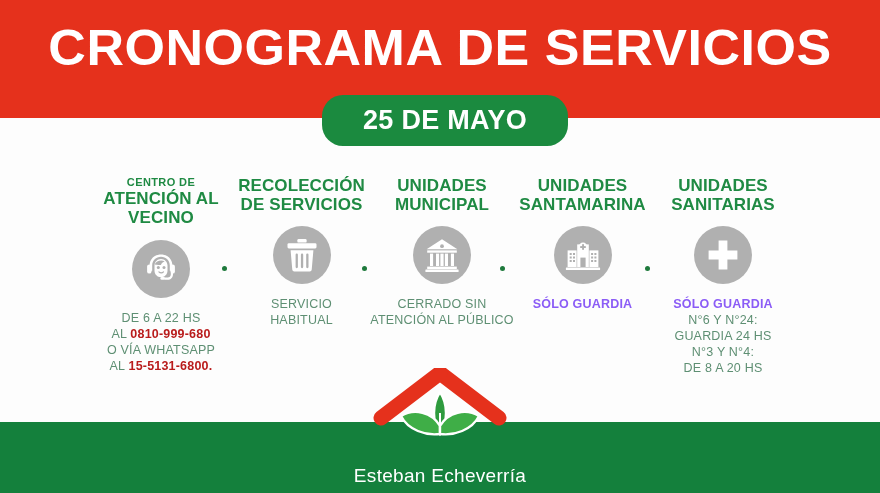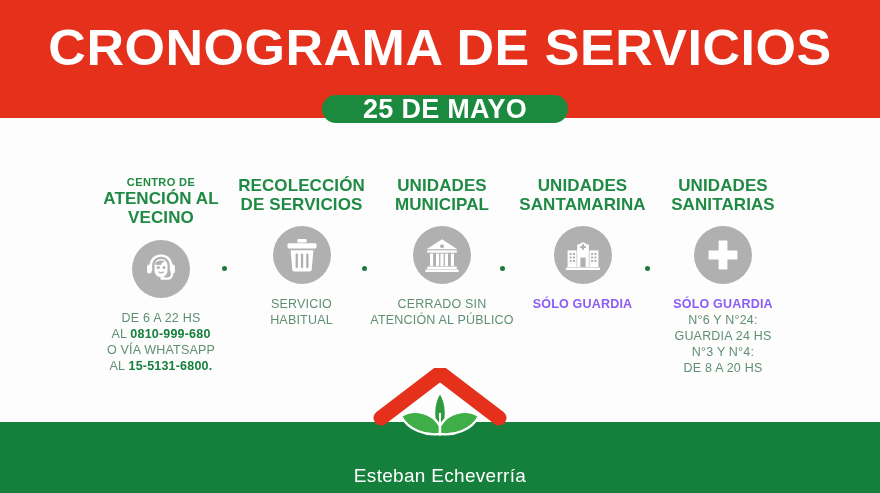--- a/index.html
+++ b/index.html
@@ -34,21 +34,21 @@
     font-size: 50px;
     letter-spacing: 0.5px;
     line-height: 56px;
     transform: scaleX(1.04);
     white-space: nowrap;
   }
 
   .date-pill {
     position: absolute;
     left: 322px; top: 95px;
-    width: 246px; height: 28px;
+    width: 246px; height: 51px;
     background: #1b8a3f;
     border-radius: 21px;
     display: flex;
     align-items: center;
     justify-content: center;
     z-index: 5;
     text-align: center;
   }
   .date-pill-label {
     color: #ffffff;
@@ -117,21 +117,21 @@
     left: -6px;
     top: 134px;
     width: 150px;
     text-align: center;
     color: #5e8f73;
     font-family: "Liberation Sans", sans-serif;
     font-size: 12.5px;
     line-height: 16px;
     letter-spacing: 0.2px;
   }
-  .col-body .b { color: #15803d; font-weight: bold; }
+  .col-body .b { color: #b91c1c; font-weight: bold; }
   .col-body .hl { color: #8b5cf6; font-weight: bold; }
 
   
   .sep-dot {
     position: absolute;
     top: 266px;
     width: 5px; height: 5px;
     border-radius: 50%;
     background: #1f7a3c;
   }

